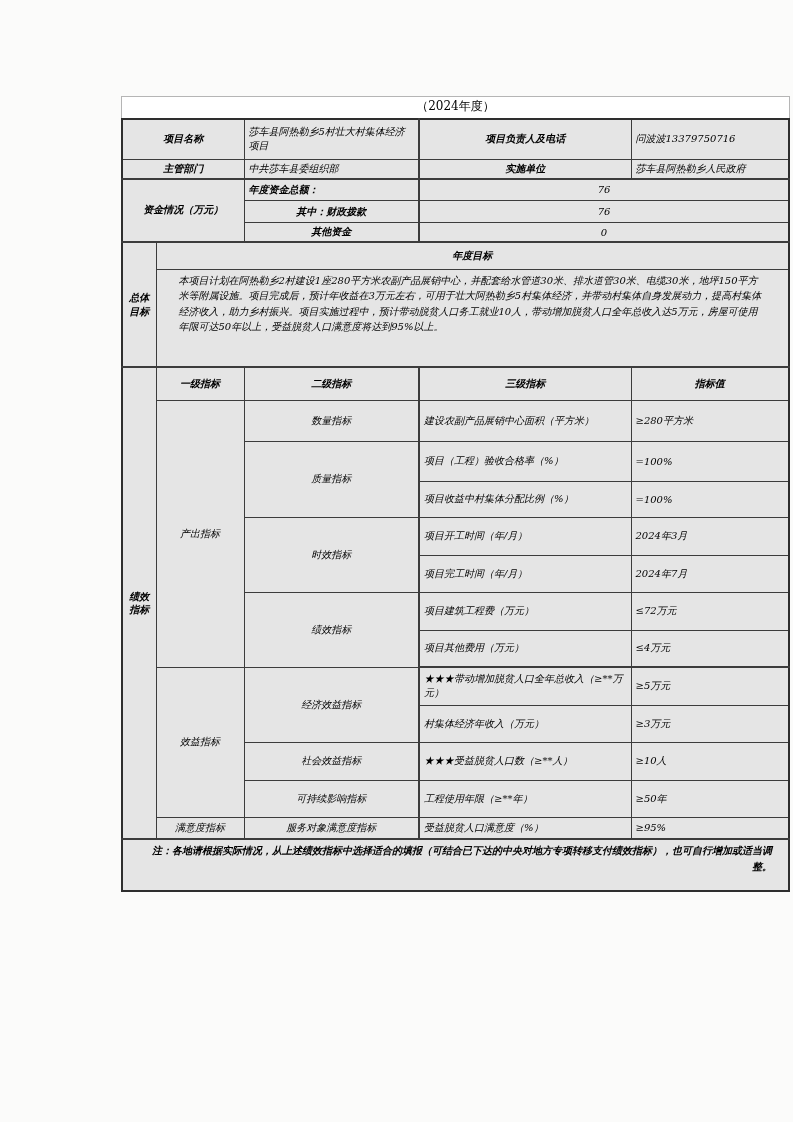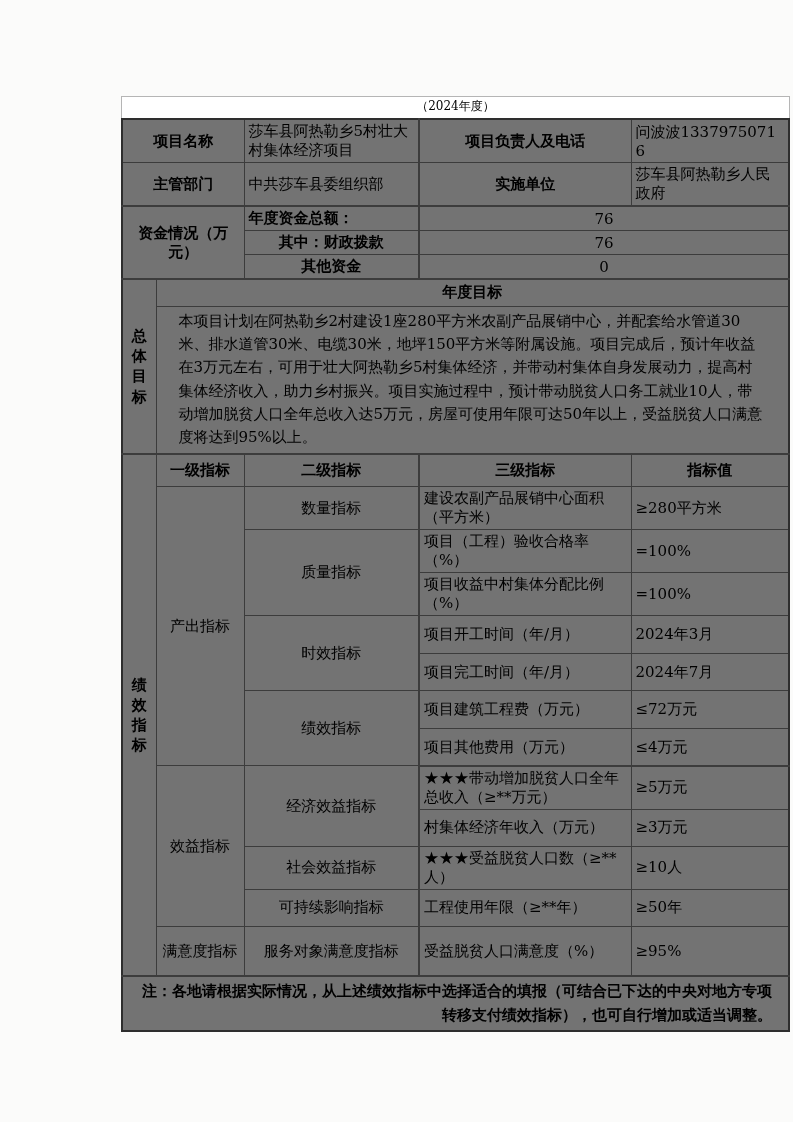--- a/index.html
+++ b/index.html
@@ -19,22 +19,23 @@
   }
   .doc-title{
     height:44px;line-height:46px;text-align:center;
     font-size:28px;font-weight:700;letter-spacing:5px;
   }
   .doc-subtitle{
     height:21px;line-height:18px;text-align:center;font-size:12px;
   }
   table.tbl{
     border-collapse:collapse;table-layout:fixed;width:669px;
-    font-size:15px;background:#737373;
+    font-size:10px;background:#e5e5e5;
     border:2px solid #2e2e2e;
+    font-style:italic;
   }
   table.tbl td{
     border:1px solid #3c3c3c;
     padding:2px 4px;
     vertical-align:middle;
     overflow:hidden;
     word-break:break-all;
   }
   .b{font-weight:700;}
   .c{text-align:center;}
@@ -162,21 +163,21 @@
       <td class="l bl2">★★★受益脱贫人口数（≥**人）</td>
       <td class="l">≥10人</td>
     </tr>
 
     <tr style="height:37px">
       <td class="c">可持续影响指标</td>
       <td class="l bl2">工程使用年限（≥**年）</td>
       <td class="l">≥50年</td>
     </tr>
 
-    <tr style="height:50px">
+    <tr style="height:22px">
       <td class="c bb2">满意度指标</td>
       <td class="c bb2">服务对象满意度指标</td>
       <td class="l bl2 bb2">受益脱贫人口满意度（%）</td>
       <td class="l bb2">≥95%</td>
     </tr>
 
     <tr style="height:52px">
       <td colspan="5" class="b l note-cell" style="vertical-align:top">注：各地请根据实际情况，从上述绩效指标中选择适合的填报（可结合已下达的中央对地方专项转移支付绩效指标），也可自行增加或适当调整。</td>
     </tr>
   </tbody>

